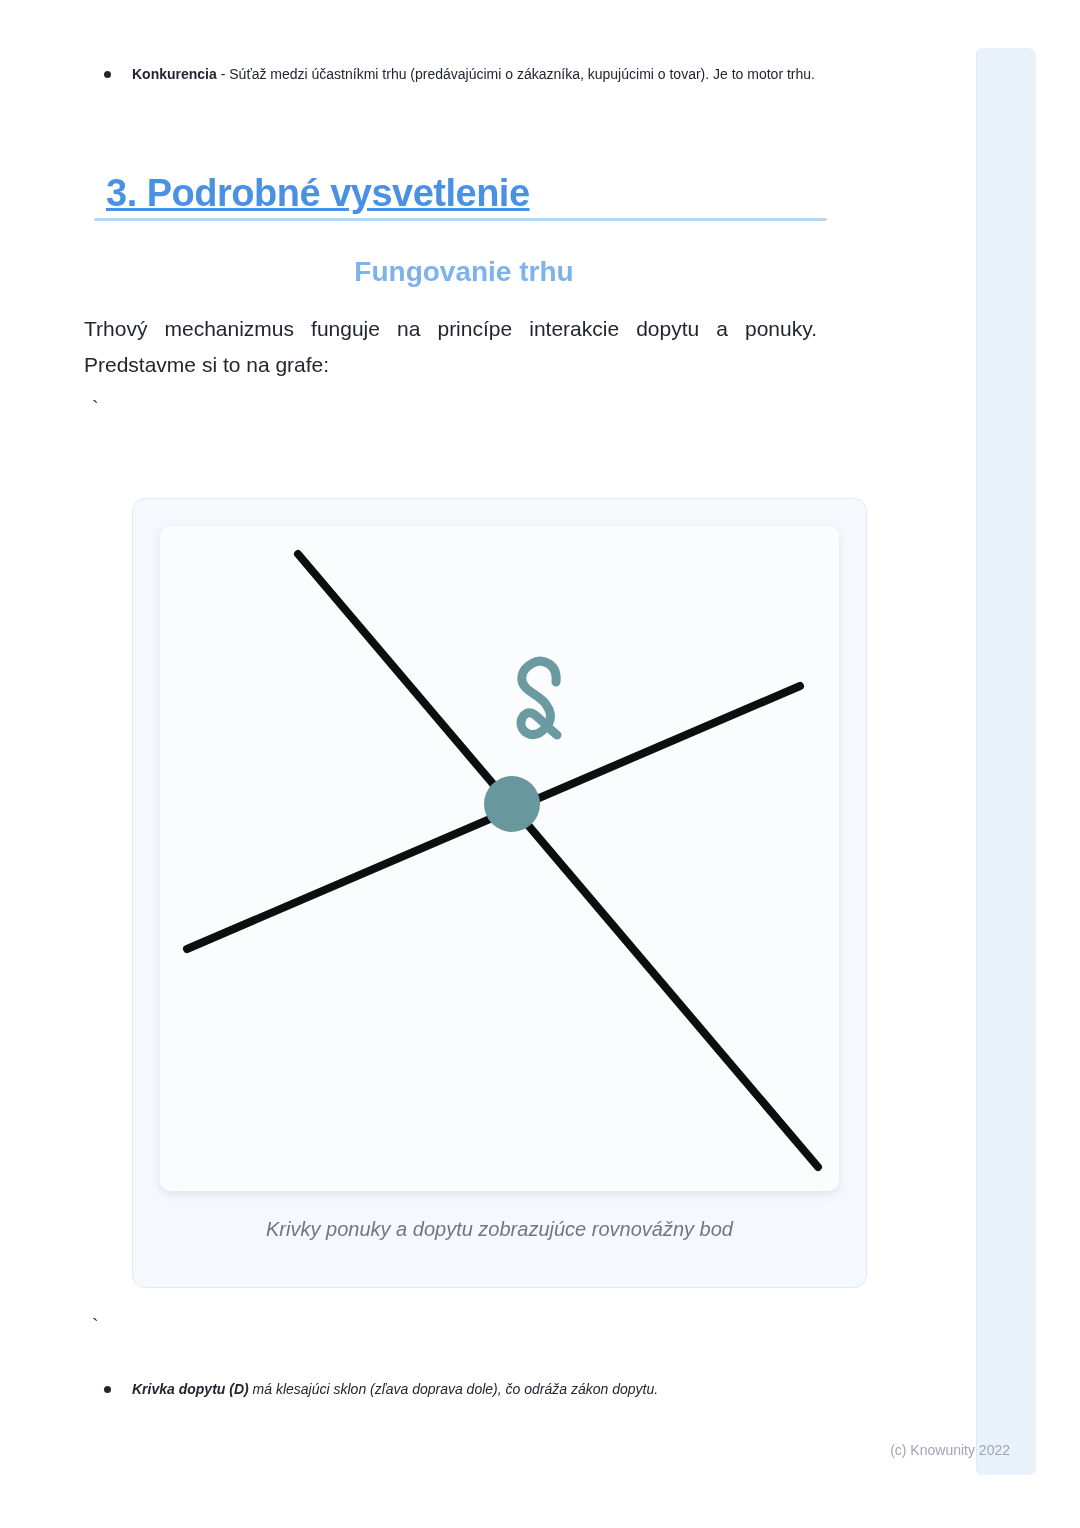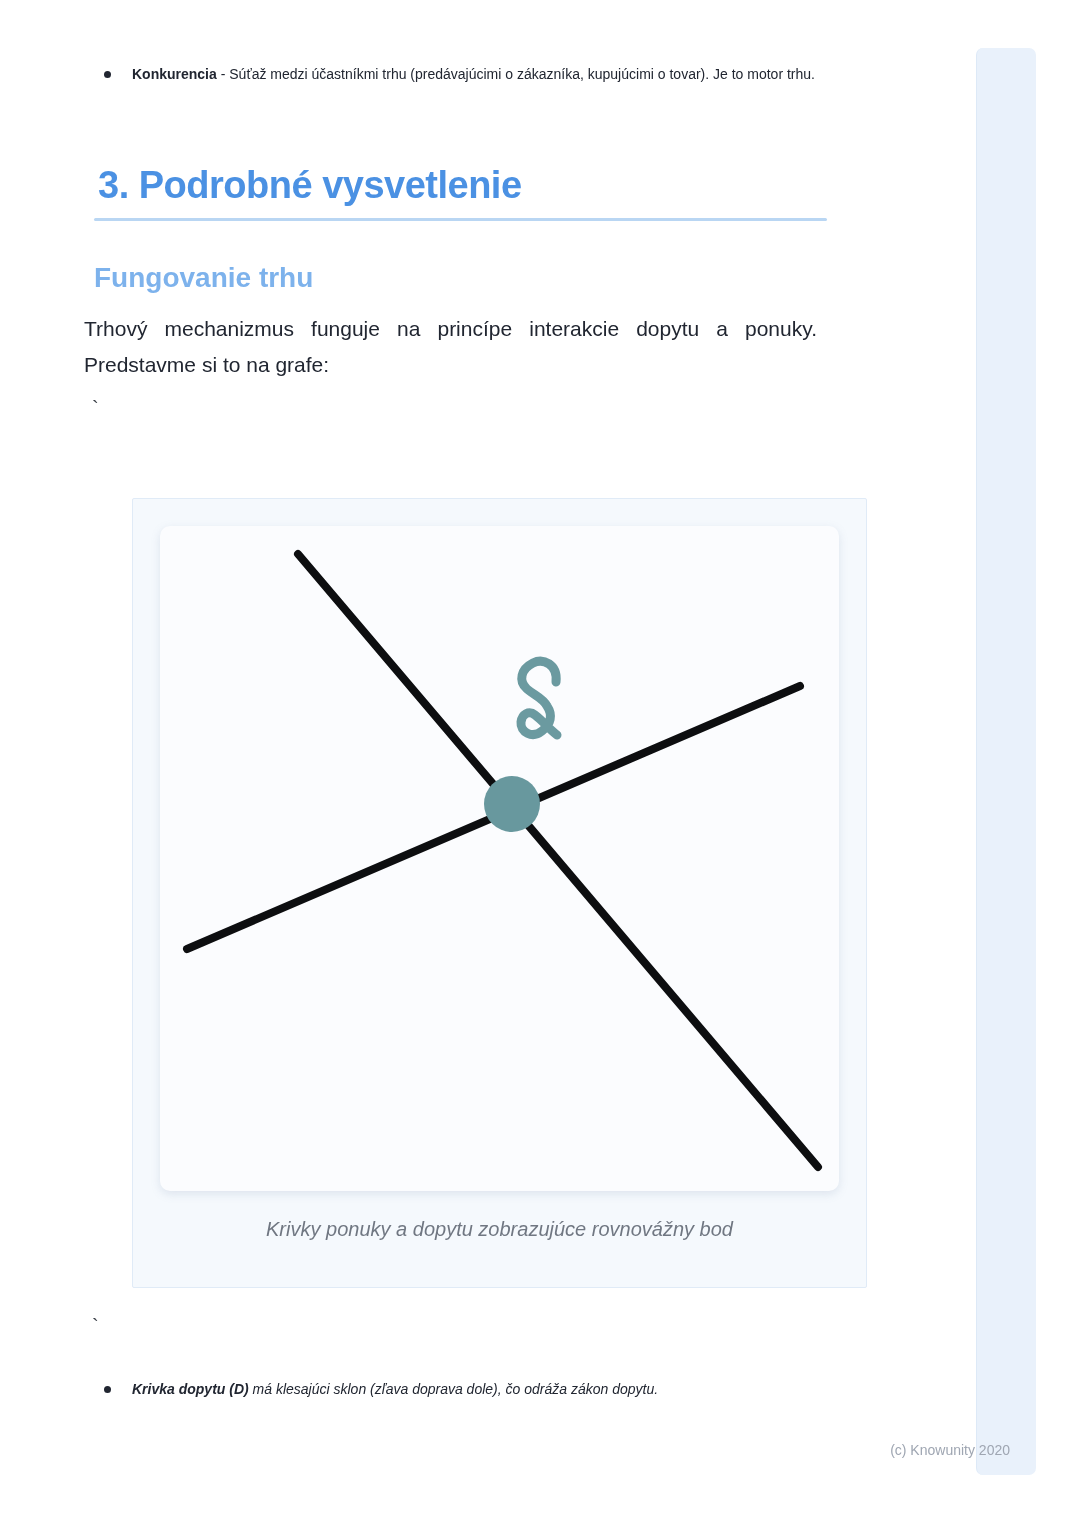--- a/index.html
+++ b/index.html
@@ -26,49 +26,49 @@
     background:#212631;margin:14px 21px 0 10px;
   }
   .bullet-text{flex:1 1 auto;}
   .bullet-text b{font-weight:bold;}
 
   .bullets-top{top:57px;}
   .bullets-bottom{top:1372px;font-style:italic;}
 
   
   .section-heading{
-    left:94px;top:158px;width:740px;margin:4px;
+    left:94px;top:158px;width:740px;margin:12px;
     font-size:38px;line-height:46px;font-weight:bold;color:#4b91e3;
-    letter-spacing:-0.5px;z-index:2;
+    letter-spacing:-0.5px;z-index:2;text-decoration:underline;
   }
   .heading-underline{
     left:94px;top:218px;width:733px;height:3px;border:none;margin:0;
     background:#b9d6f3;border-radius:2px;z-index:2;
   }
   .subsection-heading{
-    left:94px;top:260px;width:740px;margin:0;
-    font-size:28px;line-height:36px;font-weight:bold;color:#7db2ec;z-index:2;
+    left:94px;top:254px;width:740px;margin:0;
+    font-size:28px;line-height:36px;font-weight:bold;color:#7db2ec;z-index:2;text-align:center;
   }
 
   .body-paragraph{
     left:84px;top:311px;width:733px;margin:0;
     font-size:21px;line-height:36px;text-align:justify;z-index:2;
   }
 
   .stray-tick{
     left:92px;width:40px;margin:0;
     font-size:20px;line-height:20px;color:#3a3f47;z-index:2;
   }
   .tick-top{top:398px;}
   .tick-bottom{top:1316px;}
 
   
   .figure-card{
     left:92px;top:482px;width:735px;height:790px;box-sizing:border-box;
-    background:#f5f9fd;border:1px solid #e0ebf7;border-radius:2px;
+    background:#f5f9fd;border:1px solid #e0ebf7;border-radius:13px;
     padding:27px;z-index:2;
   }
   .figure-image-panel{
     width:679px;height:665px;box-sizing:border-box;
     background:#fbfcfe;border-radius:10px;
     box-shadow:0 3px 10px rgba(110,135,165,0.18);
     overflow:hidden;
   }
   .figure-caption{
     margin:24px 12px 0 12px;text-align:center;
@@ -124,13 +124,13 @@
 
 <p class="abs stray-tick tick-bottom">`</p>
 
 <ul class="abs bullet-list bullets-bottom">
   <li class="bullet-item">
     <span class="bullet-marker"></span>
     <span class="bullet-text"><b>Krivka dopytu (D)</b><span> má klesajúci sklon (zľava doprava dole), čo odráža zákon dopytu.</span></span>
   </li>
 </ul>
 
-<p class="abs footer-copyright">(c) Knowunity 2020</p>
+<p class="abs footer-copyright">(c) Knowunity 2022</p>
 
 </body></html>

